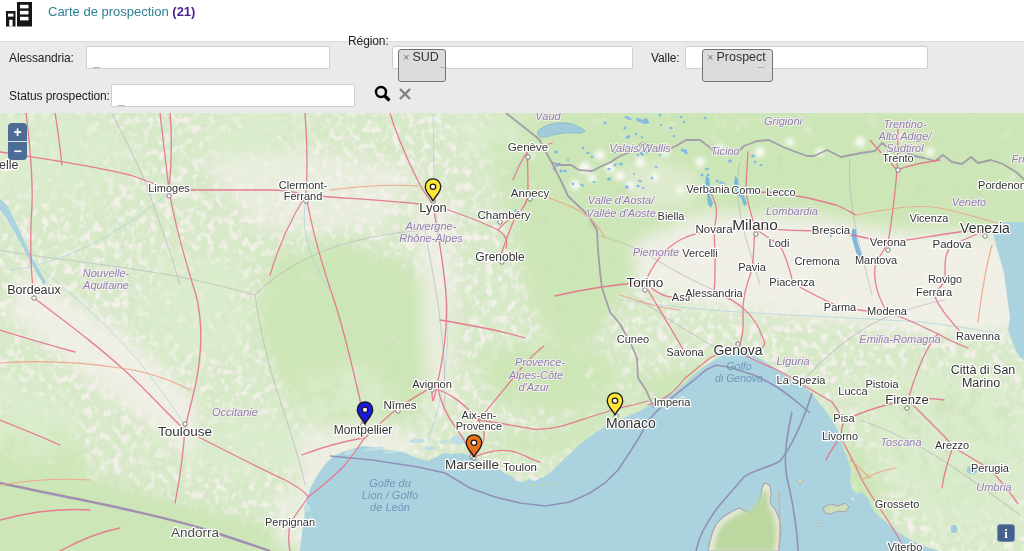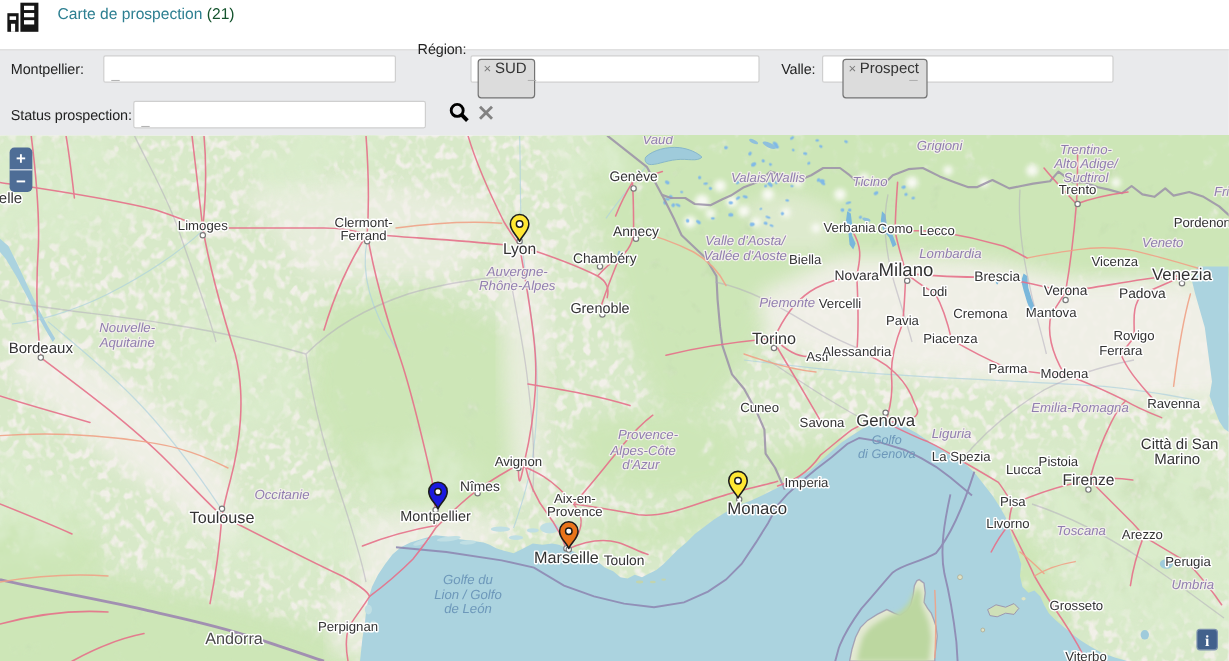--- a/index.html
+++ b/index.html
@@ -25,22 +25,22 @@
 <div class="fbar"></div>
 <svg class="abs" style="left:6px;top:2px;" width="27" height="25" viewBox="0 0 27 25">
     <rect x="11" y="0" width="15" height="24.5" fill="#161616"></rect>
     <rect x="14" y="2.8" width="8.5" height="3.6" fill="#fff"></rect>
     <rect x="14" y="8.8" width="8.5" height="3.6" fill="#fff"></rect>
     <rect x="14" y="14.8" width="8.5" height="3.6" fill="#fff"></rect>
     <rect x="0" y="9" width="9.5" height="15.5" fill="#161616"></rect>
     <rect x="2" y="11.6" width="5.4" height="3" fill="#fff"></rect>
     <rect x="3.2" y="17.8" width="3.4" height="6.7" fill="#fff"></rect>
 </svg>
-<div class="abs" style="left:48px;top:4px;font-size:13px;color:#2d7f91;">Carte de prospection <span style="color:#14532d;">(21)</span></div>
-<div class="flbl" style="left:9px;top:51px;">Montpellier:</div>
+<div class="abs" style="left:48px;top:4px;font-size:13px;color:#2d7f91;">Carte de prospection <span style="color:#4c1d95;font-weight:bold;">(21)</span></div>
+<div class="flbl" style="left:9px;top:51px;">Alessandria:</div>
 <div class="finp" style="left:86px;top:46px;width:242px;height:21px;"></div>
 <div class="ph" style="left:93px;top:54px;">_</div>
 <div class="flbl" style="left:348px;top:34px;text-align:center;">Région:</div>
 <div class="finp" style="left:392px;top:46px;width:239px;height:21px;"></div>
 <div class="tag" style="left:398px;top:49px;"><span class="x">×</span>SUD</div>
 <div class="ph" style="left:440px;top:54px;">_</div>
 <div class="flbl" style="left:651px;top:51px;">Valle:</div>
 <div class="finp" style="left:685px;top:46px;width:241px;height:21px;"></div>
 <div class="tag" style="left:702px;top:49px;"><span class="x">×</span>Prospect</div>
 <div class="ph" style="left:758px;top:54px;">_</div>

